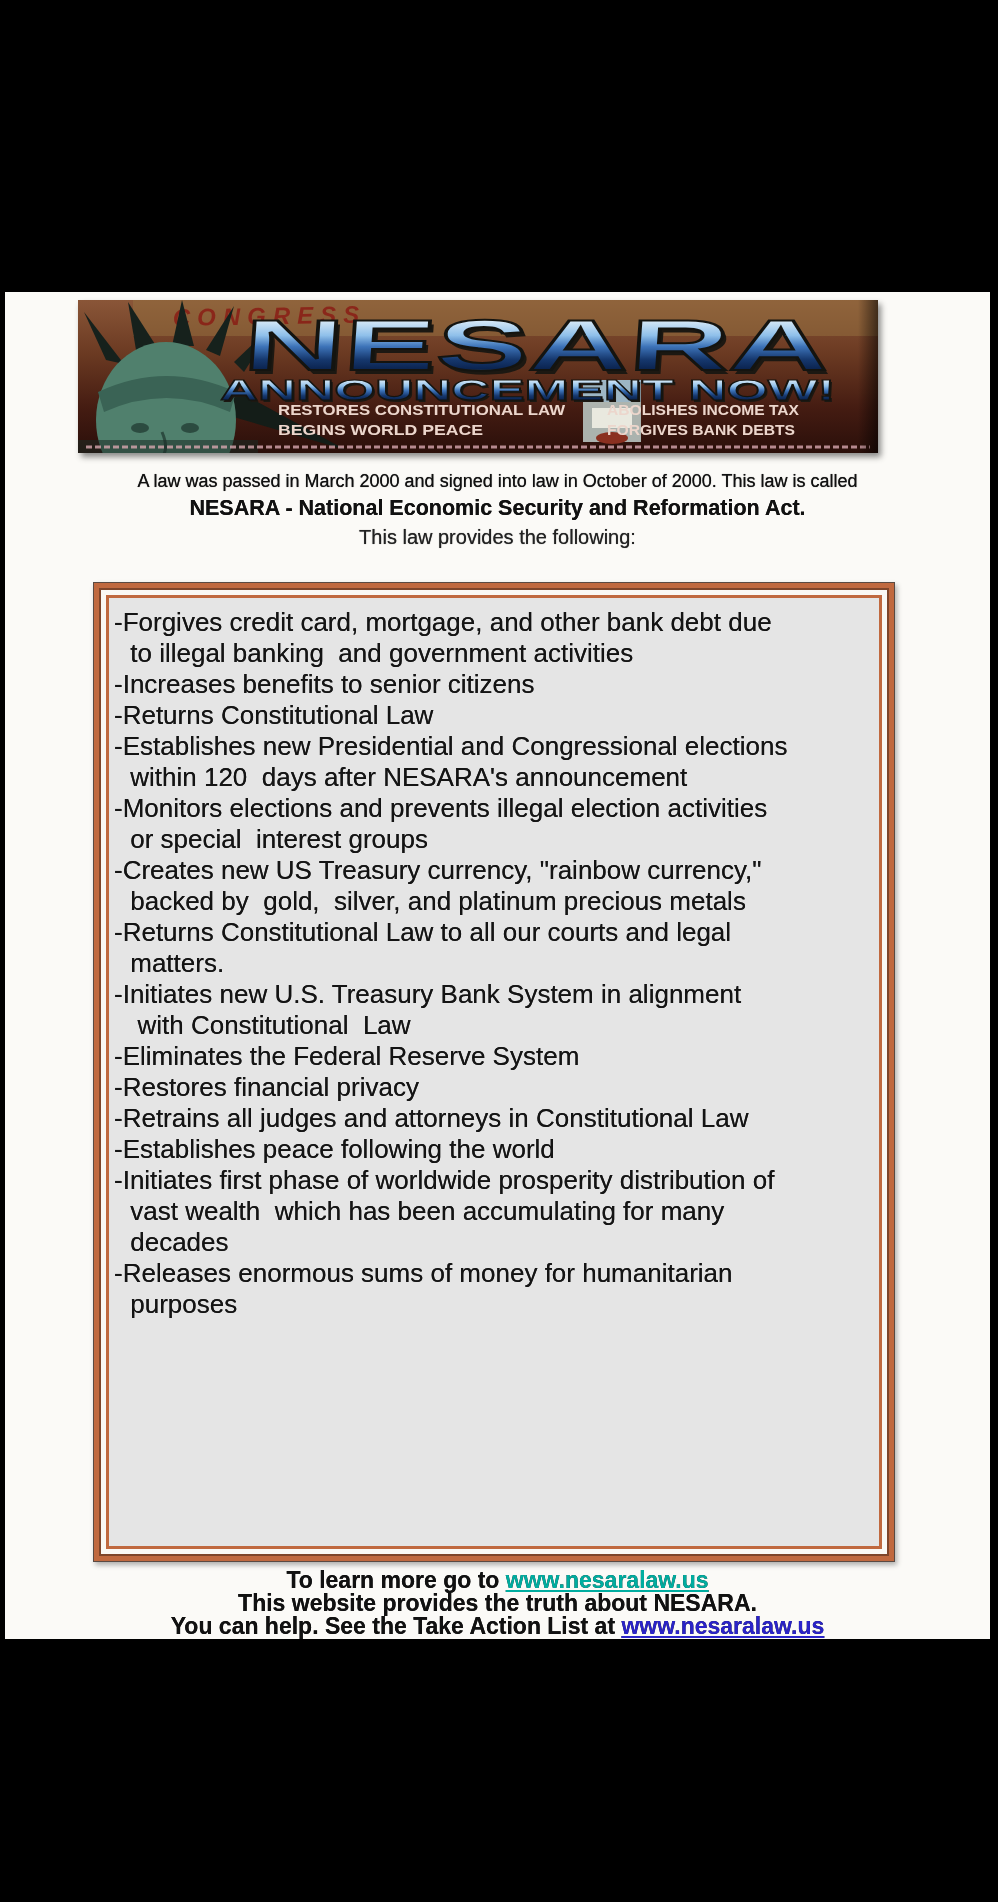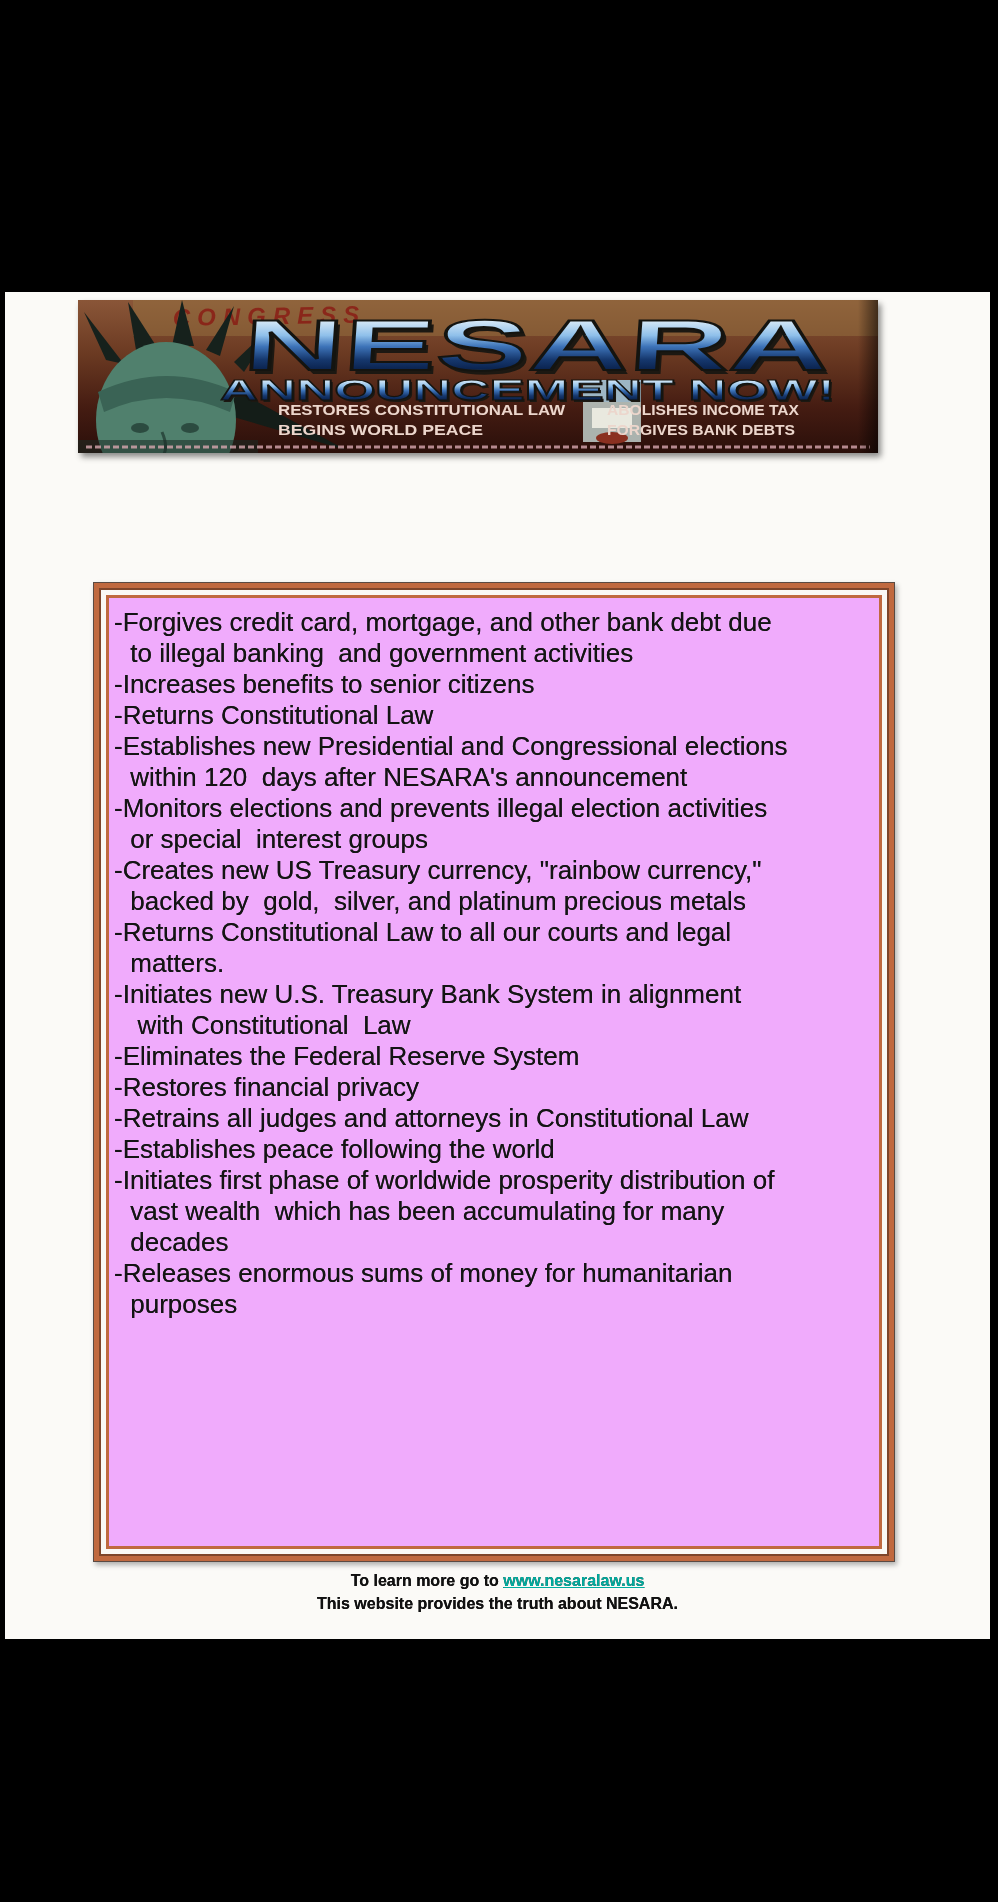--- a/index.html
+++ b/index.html
@@ -31,21 +31,21 @@
   }
   .intro-line1{font-size:18px;line-height:26px;font-weight:400;text-shadow:0 0 .7px #222;}
   .intro-line2{font-size:21.5px;line-height:29px;font-weight:700;text-shadow:0 0 .5px #111;}
   .intro-line3{font-size:20px;line-height:28px;font-weight:400;color:#222;text-shadow:0 0 .8px #444;}
   
   .provisions-box{
     position:absolute;
     left:88px;top:290px;
     width:802px;height:980px;
     box-sizing:border-box;
-    background:#f0abfc;
+    background:#e5e5e5;
     border:1px solid #5a4a42;
     box-shadow:
       inset 0 0 0 5px var(--box-border,#c0693f),
       inset 0 0 0 7px #7e452a,
       inset 0 0 0 12px #faf8f4,
       inset 0 0 0 15px var(--box-border,#c0693f),
       2px 3px 5px rgba(0,0,0,.30);
     padding:24px 14px 0 20px;
   }
   .provision{
@@ -54,21 +54,21 @@
     color:#141414;
     white-space:pre-wrap;
     padding-left:9px;
     text-indent:-9px;
     text-shadow:0 0 .6px #333;
   }
   
   .footer{
     position:absolute;top:1277px;left:0;right:0;
     text-align:center;
-    font-size:16px;line-height:23px;
+    font-size:23px;line-height:23px;
     font-weight:700;color:#111;
     text-shadow:0 0 .5px #111;
   }
   .footer a{cursor:pointer;}
   .link-teal{color:var(--link-teal,#00ada0);text-decoration:underline;}
   .link-blue{color:var(--link-blue,#2a23c9);text-decoration:underline;}
 </style>
 </head>
 <body>
 
@@ -140,20 +140,25 @@
         <text x="200" y="135" font-size="15" textLength="205" lengthAdjust="spacingAndGlyphs">BEGINS WORLD PEACE</text>
         <text x="529" y="115" font-size="15" textLength="192" lengthAdjust="spacingAndGlyphs">ABOLISHES INCOME TAX</text>
         <text x="529" y="135" font-size="15" textLength="188" lengthAdjust="spacingAndGlyphs">FORGIVES BANK DEBTS</text>
       </g>
 
       <line x1="8" y1="147" x2="792" y2="147" stroke="#d8a8b0" stroke-width="3" stroke-dasharray="6 3" opacity="0.8"></line>
       <rect x="780" y="0" width="20" height="153" fill="url(#rshadow)"></rect>
     </svg>
   </div>
 
+  <div class="intro">
+    <div class="intro-line1">A law was passed in March 2000 and signed into law in October of 2000. This law is called</div>
+    <div class="intro-line2">NESARA - National Economic Security and Reformation Act.</div>
+    <div class="intro-line3">This law provides the following:</div>
+  </div>
 
   <div class="provisions-box">
 
   <div class="provision">-Forgives credit card, mortgage, and other bank debt due
  to illegal banking  and government activities</div>
       <div class="provision">-Increases benefits to senior citizens</div>
       <div class="provision">-Returns Constitutional Law</div>
       <div class="provision">-Establishes new Presidential and Congressional elections
  within 120  days after NESARA's announcement</div>
       <div class="provision">-Monitors elections and prevents illegal election activities
@@ -171,15 +176,16 @@
       <div class="provision">-Initiates first phase of worldwide prosperity distribution of
  vast wealth  which has been accumulating for many
  decades</div>
       <div class="provision">-Releases enormous sums of money for humanitarian
  purposes</div>
     </div>
 
   <div class="footer">
     <div><span>To learn more go to </span><a class="link-teal">www.nesaralaw.us</a></div>
     <div>This website provides the truth about NESARA.</div>
+    <div><span>You can help. See the Take Action List at </span><a class="link-blue">www.nesaralaw.us</a></div>
   </div>
 
 </div>
 
 </body></html>

